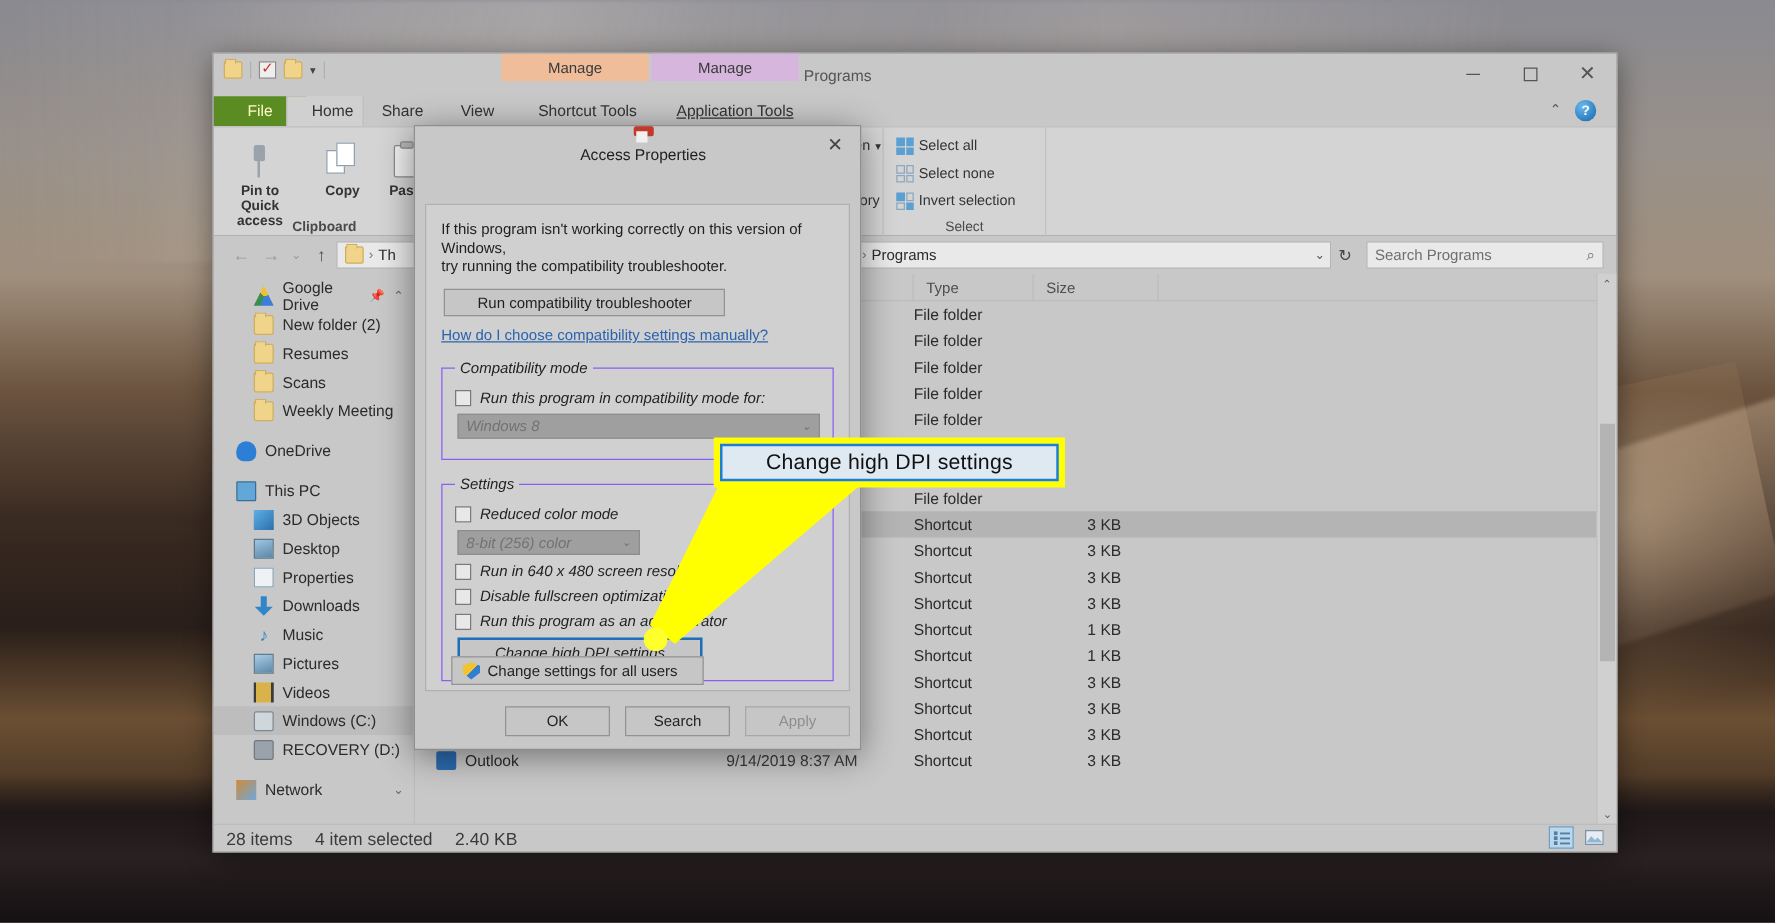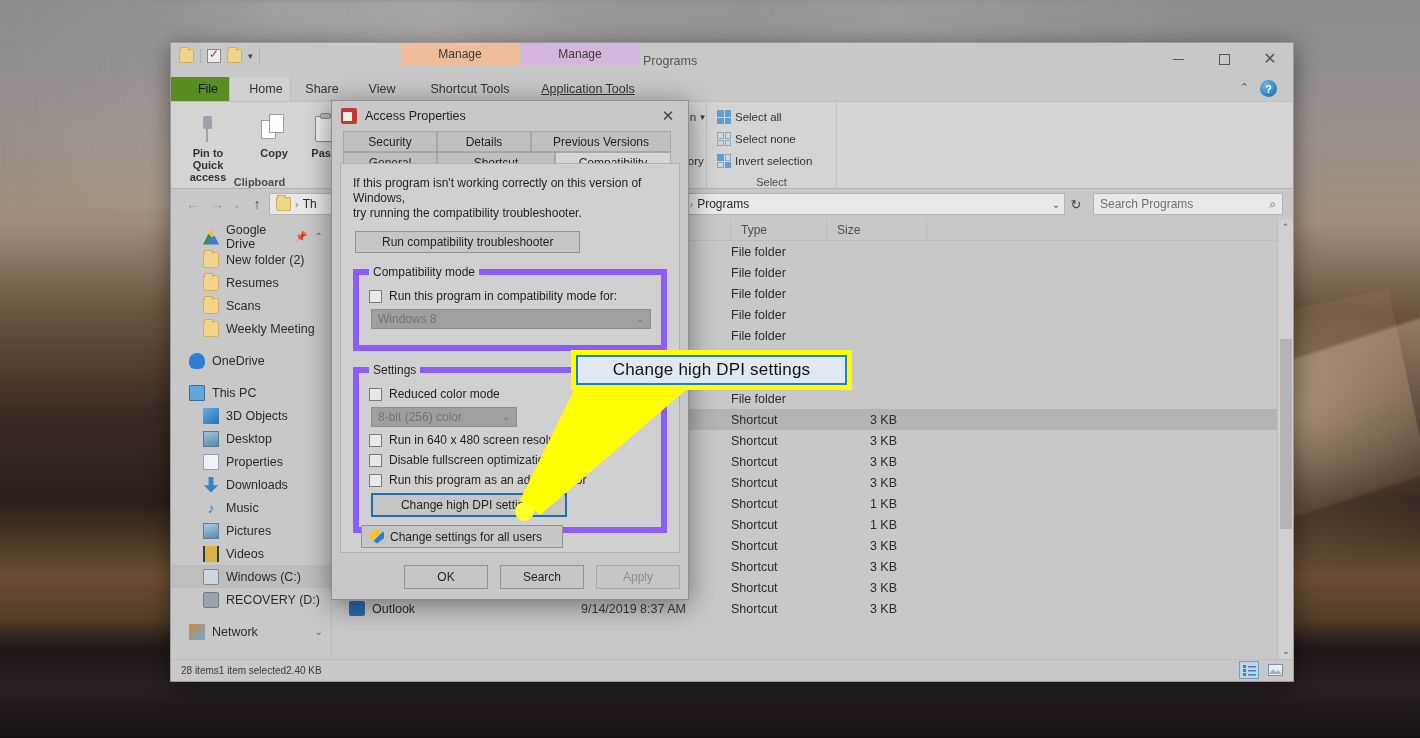--- a/index.html
+++ b/index.html
@@ -67,21 +67,21 @@
 
   .wbtn { position:absolute; top:0; width:46px; height:32px; display:flex; align-items:center; justify-content:center; color:#3a3a3a; }
   #btn-min { right:92px; } #btn-max { right:46px; } #btn-close { right:0; }
   #btn-min .g { width:11px; height:1px; background:#555; }
   #btn-max .g { width:11px; height:11px; border:1px solid #555; }
   #btn-close .g { font-size:16px; line-height:16px; color:#555; font-family:"DejaVu Sans", sans-serif; }
 
   
   #tabstrip { position:relative; height:24px; background:#c8c8c8; }
   .tab { position:absolute; top:0; height:24px; display:flex; align-items:center; justify-content:center; font-size:12.5px; color:#333; }
-  #tab-file { left:0; width:74px; background:#5b8c23; color:#0f172a; }
+  #tab-file { left:0; width:74px; background:#5b8c23; color:#fef9c3; }
   #tab-home { left:58px; width:62px; background:#d0d0d0; border-left:1px solid #bdbdbd; border-right:1px solid #bdbdbd;padding-left:12px;}
   #tab-share { left:120px; width:62px; }
   #tab-view { left:182px; width:58px; }
   #tab-shortcut { left:240px; width:118px; color:#333; }
   #tab-apptools { left:358px; width:118px; color:#333;text-decoration:underline; }
   #ribbon-collapse { position:absolute; right:44px; top:4px; font-size:11px; color:#555; }
   #help-ico { position:absolute; right:16px; top:3px; width:17px; height:17px; border-radius:50%;
       background:radial-gradient(circle at 35% 30%, #69b9ef, #1464a8); color:#fff; font-size:11px; font-weight:bold;
       display:flex; align-items:center; justify-content:center; }
 
@@ -152,32 +152,32 @@
   .c-type { width:96px; }
   .c-size { width:70px; text-align:right; }
   .fico { width:16px; height:15px; position:relative; flex:0 0 auto; }
 
   #vscroll { position:absolute; right:0; top:0; width:16px; height:440px; background:#d0d0d0; border-left:1px solid #bebebe;}
   #vscroll .arrow { height:16px; display:flex; align-items:center; justify-content:center; font-size:9px; color:#555; }
   #vthumb { position:absolute; left:2px; top:120px; width:12px; height:190px; background:#b4b4b4; }
 
   
   #statusbar { position:relative; height:22px; background:#c8c8c8; border-top:1px solid #bcbcbc;
-               display:flex; align-items:center; font-size:10px; color:#3a3a3a; padding-left:10px; gap:0; }
+               display:flex; align-items:center; font-size:14px; color:#3a3a3a; padding-left:10px; gap:18px; }
   #viewbtns { position:absolute; right:8px; top:1px; display:flex; gap:6px; }
   .vbtn { width:20px; height:18px; display:flex; align-items:center; justify-content:center; }
   .vbtn.on { background:#bcd6ea; border:1px solid #6fa0c5; }
 
   
   #propdlg {
     position:absolute; left:331px; top:100px; width:358px; height:500px;
     background:#c8c8c8; border:1px solid #8e8e8e; box-shadow:0 5px 26px rgba(0,0,0,.45);
     font-size:12px; color:#1f1f1f;
   }
-  #pd-title { height:30px; display:flex; align-items:center; padding-left:9px; gap:8px; }
+  #pd-title { height:30px; display:flex; align-items:center; padding-left:9px; gap:8px;flex-direction:column; }
   #pd-icon { width:16px; height:16px; position:relative; background:#c0392b; border-radius:2px; }
   #pd-icon::after{content:'';position:absolute;left:2px;top:4px;width:9px;height:9px;background:#f0f0f0;}
   #pd-name { font-size:12.5px; color:#1f1f1f; }
   #pd-close { position:absolute; right:0; top:0; width:40px; height:30px; display:flex; align-items:center; justify-content:center; font-size:15px; color:#444; font-family:"DejaVu Sans", sans-serif;}
 
   #pd-tabs { position:relative; height:42px; padding:0 8px; }
   .ptab { position:absolute; height:21px; display:flex; align-items:center; justify-content:center;
           font-size:12px; background:#c0c0c0; border:1px solid #a6a6a6; color:#1f1f1f; }
   .ptab.active { background:#cfcfcf; border-bottom-color:#cfcfcf; }
   #pt-security { left:11px; top:0; width:94px; }
@@ -186,21 +186,21 @@
   #pt-general  { left:11px; top:21px; width:94px; }
   #pt-shortcut { left:105px; top:21px; width:118px; }
   #pt-compat   { left:223px; top:21px; width:116px; background:#d5d5d5; }
 
   #pd-body { position:absolute; left:8px; top:62px; right:8px; bottom:46px; background:#d0d0d0; border:1px solid #b0b0b0; padding:12px 12px 0 12px; }
   #pd-intro { font-size:12px; line-height:15px; color:#1f1f1f; }
   .pbtn { background:#c6c6c6; border:1px solid #939393; font-size:12px; color:#1f1f1f;
           height:22px; display:inline-flex; align-items:center; justify-content:center; padding:0 26px; }
   #pd-link { display:block; margin-top:8px; font-size:12px; color:#2b63ad; text-decoration:underline; }
 
-  fieldset.grp { border:6px solid #8b5cf6; margin:12px 0 0 0; padding:6px 10px 10px 10px; }
+  fieldset.grp { border:1px solid #8b5cf6; margin:12px 0 0 0; padding:6px 10px 10px 10px;font-style:italic; }
   fieldset.grp legend { font-size:12px; padding:0 4px; color:#1f1f1f; }
   .chkrow { display:flex; align-items:center; gap:7px; margin:4px 0 6px 0; font-size:12px; }
   .chk { width:13px; height:13px; background:#e8e8e8; border:1px solid #7a7a7a; flex:0 0 auto; }
   .combo { height:20px; background:#9f9f9f; border:1px solid #8d8d8d; color:#6b6b6b; font-size:12px;
            display:flex; align-items:center; padding:0 6px; justify-content:space-between; margin:2px 0 6px 2px; }
   .combo .cv { opacity:.85; }
   .combo .ca { font-size:9px; }
 
   #dpi-btn-wrap { margin-top:4px; margin-left:2px; }
   #dpi-btn { border:2px solid #1d6fb8; background:#c6c6c6; height:24px; width:196px;
@@ -610,21 +610,21 @@
       <div id="vscroll">
         <div class="arrow">⌃</div>
         <div id="vthumb"></div>
         <div class="arrow" style="position:absolute;bottom:0;width:16px;">⌄</div>
       </div>
     </div>
   </div>
 
   <div id="statusbar">
     <span>28 items</span>
-    <span>1 item selected</span>
+    <span>4 item selected</span>
     <span>2.40 KB</span>
     <div id="viewbtns">
       <div class="vbtn on">
         <svg width="13" height="11" viewBox="0 0 13 11">
           <rect x="0" y="0" width="3" height="3" fill="#4f7fa8"></rect>
             <rect x="5" y="1" width="8" height="1.5" fill="#4f7fa8"></rect>
           <rect x="0" y="4" width="3" height="3" fill="#4f7fa8"></rect>
             <rect x="5" y="5" width="8" height="1.5" fill="#4f7fa8"></rect>
           <rect x="0" y="8" width="3" height="3" fill="#4f7fa8"></rect>
             <rect x="5" y="9" width="8" height="1.5" fill="#4f7fa8"></rect>
@@ -640,39 +640,32 @@
   </div>
 </div>
 
 <div id="propdlg">
   <div id="pd-title">
     <span id="pd-icon"></span>
     <span id="pd-name">Access Properties</span>
     <span id="pd-close">✕</span>
   </div>
 
-  <div id="pd-tabs">
-    <div class="ptab" id="pt-security">Security</div>
-    <div class="ptab" id="pt-details">Details</div>
-    <div class="ptab" id="pt-prev">Previous Versions</div>
-    <div class="ptab" id="pt-general">General</div>
-    <div class="ptab" id="pt-shortcut">Shortcut</div>
-    <div class="ptab active" id="pt-compat">Compatibility</div>
-  </div>
 
   <div id="pd-body">
     <div id="pd-intro">
       <div>If this program isn't working correctly on this version of Windows,</div>
       <div>try running the compatibility troubleshooter.</div>
     </div>
 
     <div style="margin-top:10px; margin-left:2px;">
       <span class="pbtn">Run compatibility troubleshooter</span>
     </div>
 
+    <a id="pd-link" href="#">How do I choose compatibility settings manually?</a>
 
     <fieldset class="grp">
       <legend>Compatibility mode</legend>
       <div class="chkrow">
         <span class="chk"></span>
         <span>Run this program in compatibility mode for:</span>
       </div>
       <div class="combo">
         <span class="cv">Windows 8</span>
         <span class="ca">⌄</span>

